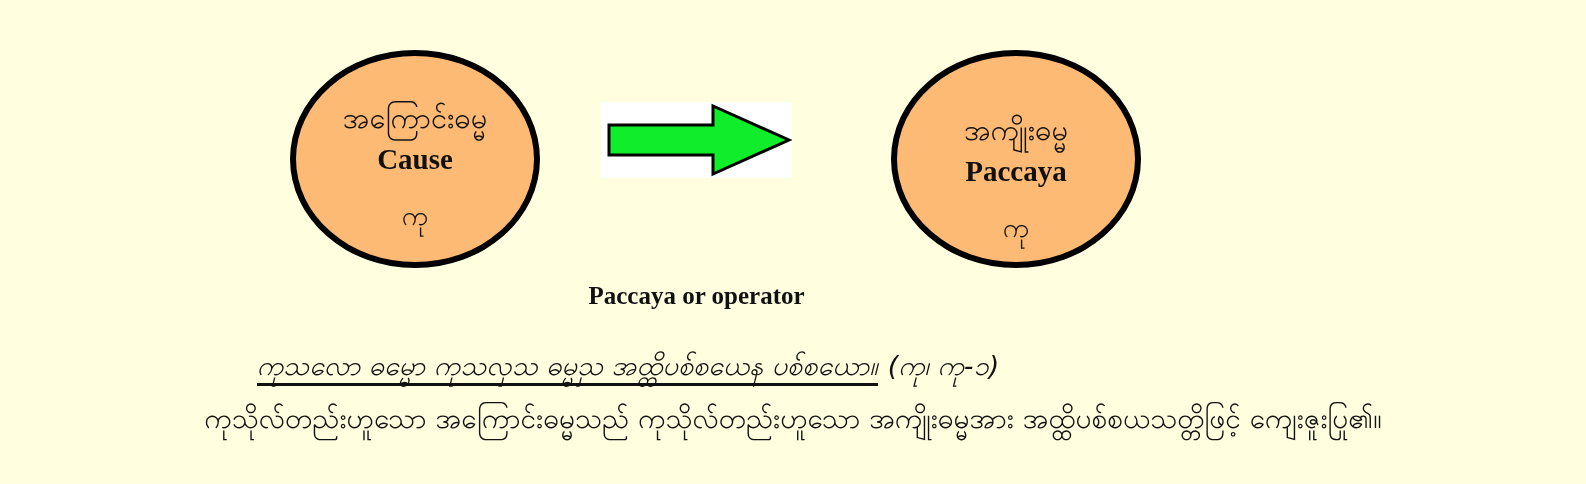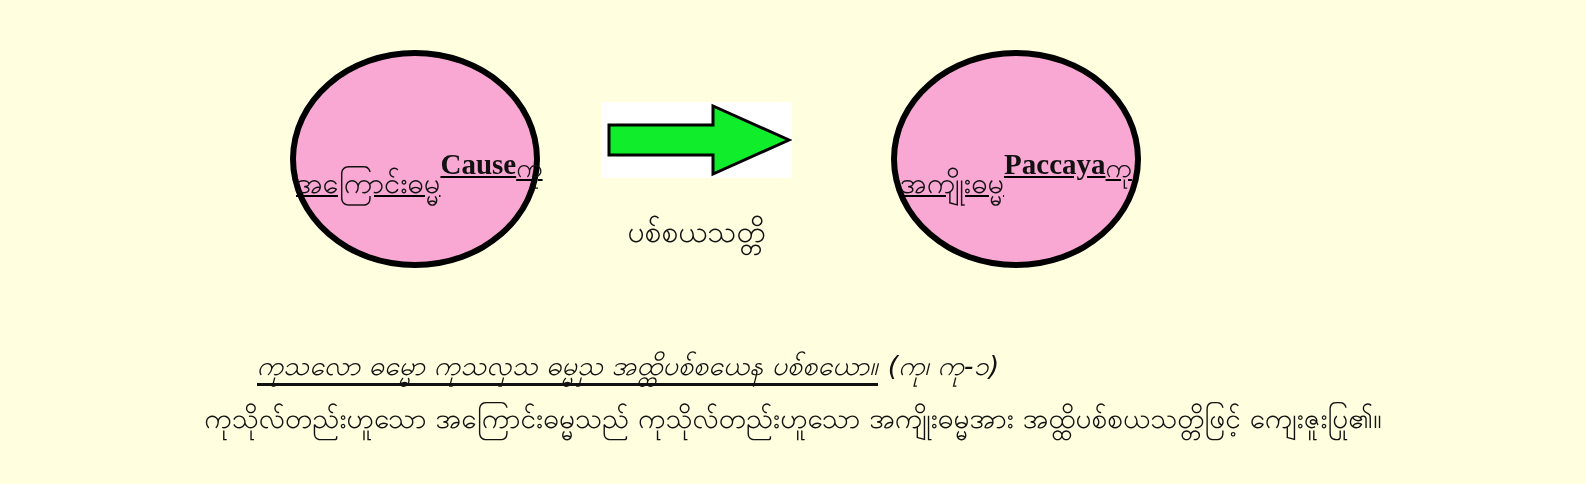--- a/index.html
+++ b/index.html
@@ -17,28 +17,27 @@
     position: relative;
     width: 1586px;
     height: 484px;
     background: #FFFFE0;
   }
 
   
   .node-circle {
     position: absolute;
     border-radius: 50%;
-    background: #f9a8d4;
+    background: #fdba74;
     border: 6px solid #000000;
     box-sizing: border-box;
     display: flex;
-    flex-direction: row;
+    flex-direction: column;
     align-items: center;
     justify-content: flex-start;
-    text-decoration: underline;
   }
   #cause-circle { left: 290px; top: 50px;  width: 250px; height: 218px; }
   #effect-circle{ left: 891px; top: 50px;  width: 250px; height: 218px; justify-content: center; }
 
   .node-burmese {
     margin-top: 48px;
     font-size: 29px;
     line-height: 1.0;
     color: #111;
     font-family: "DejaVu Sans", sans-serif;
@@ -151,22 +150,22 @@
     <div class="node-sub">ကု</div>
   </div>
 
   <div id="arrow-box"></div>
 
   <svg id="arrow-svg" viewBox="0 0 191 76" preserveAspectRatio="none">
     <polygon points="8,23 112,23 112,4 188,38 112,72 112,53 8,53" fill="#10EE2B" stroke="#000000" stroke-width="3" stroke-linejoin="miter"></polygon>
   </svg>
 
 
-  <div class="float-label" id="arrow-bottom-burmese">ပစ်စယသတ္တိ</div>
 
+  <div class="float-label" id="arrow-bottom-english">Paccaya or operator</div>
 
   <div id="pali-line">
     <span id="pali-underlined">ကုသလော ဓမ္မော ကုသလှသ ဓမ္မှသ အထ္ထိပစ်စယေန ပစ်စယော။</span><span id="pali-ref">(ကု၊ ကု-၁)</span>
   </div>
 
   <div id="burmese-gloss">ကုသိုလ်တည်းဟူသော အကြောင်းဓမ္မသည် ကုသိုလ်တည်းဟူသော အကျိုးဓမ္မအား အထ္ထိပစ်စယသတ္တိဖြင့် ကျေးဇူးပြု၏။</div>
 
 </div>
 
 </body></html>

